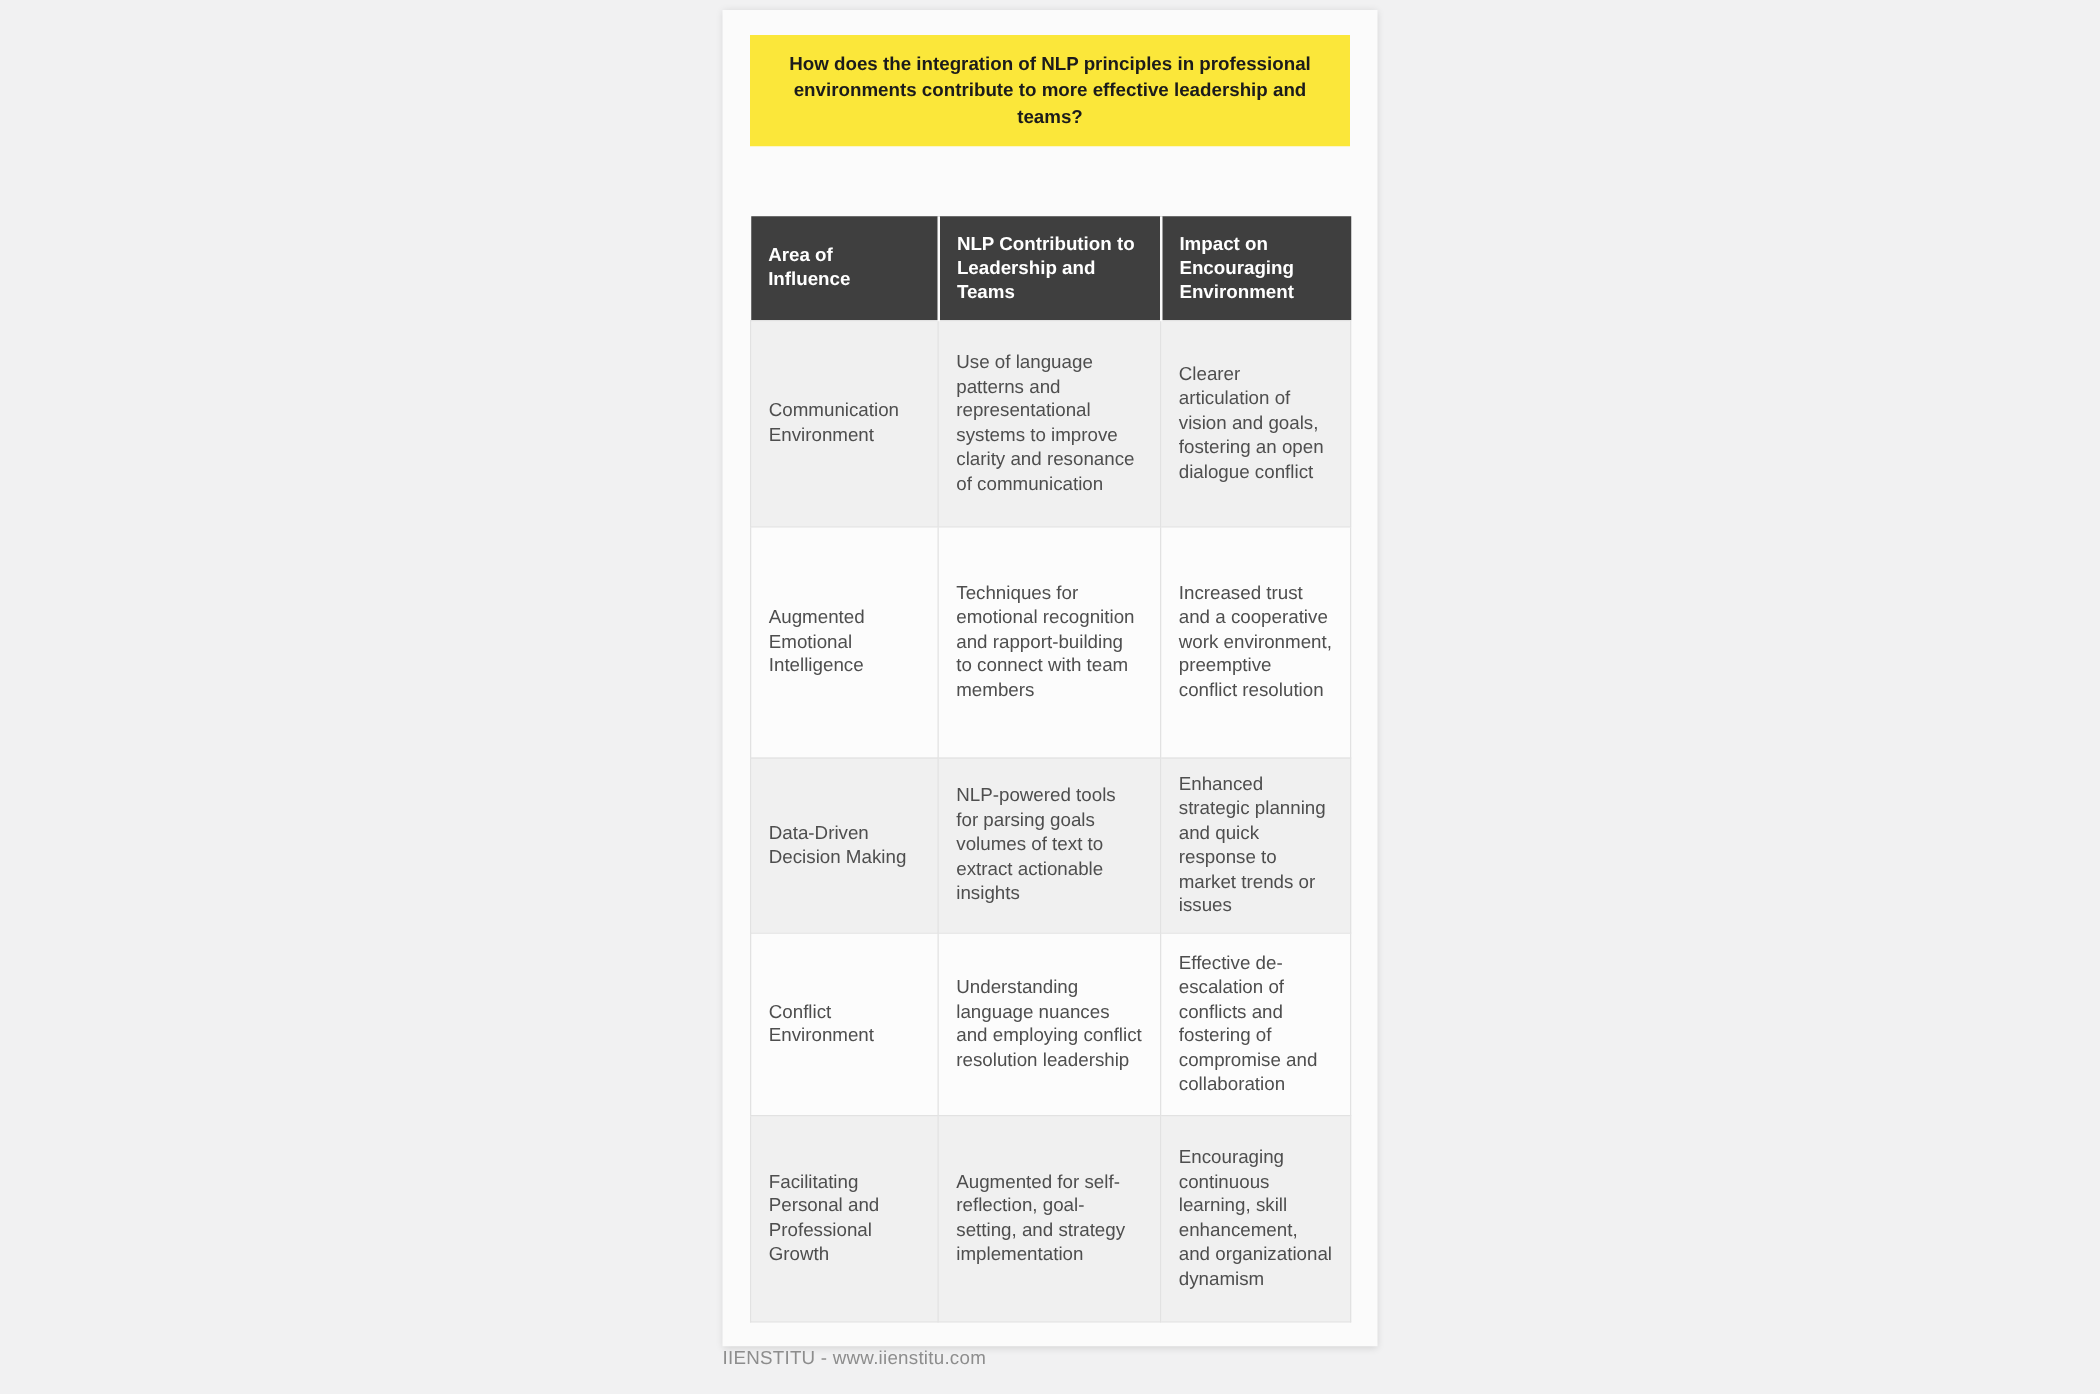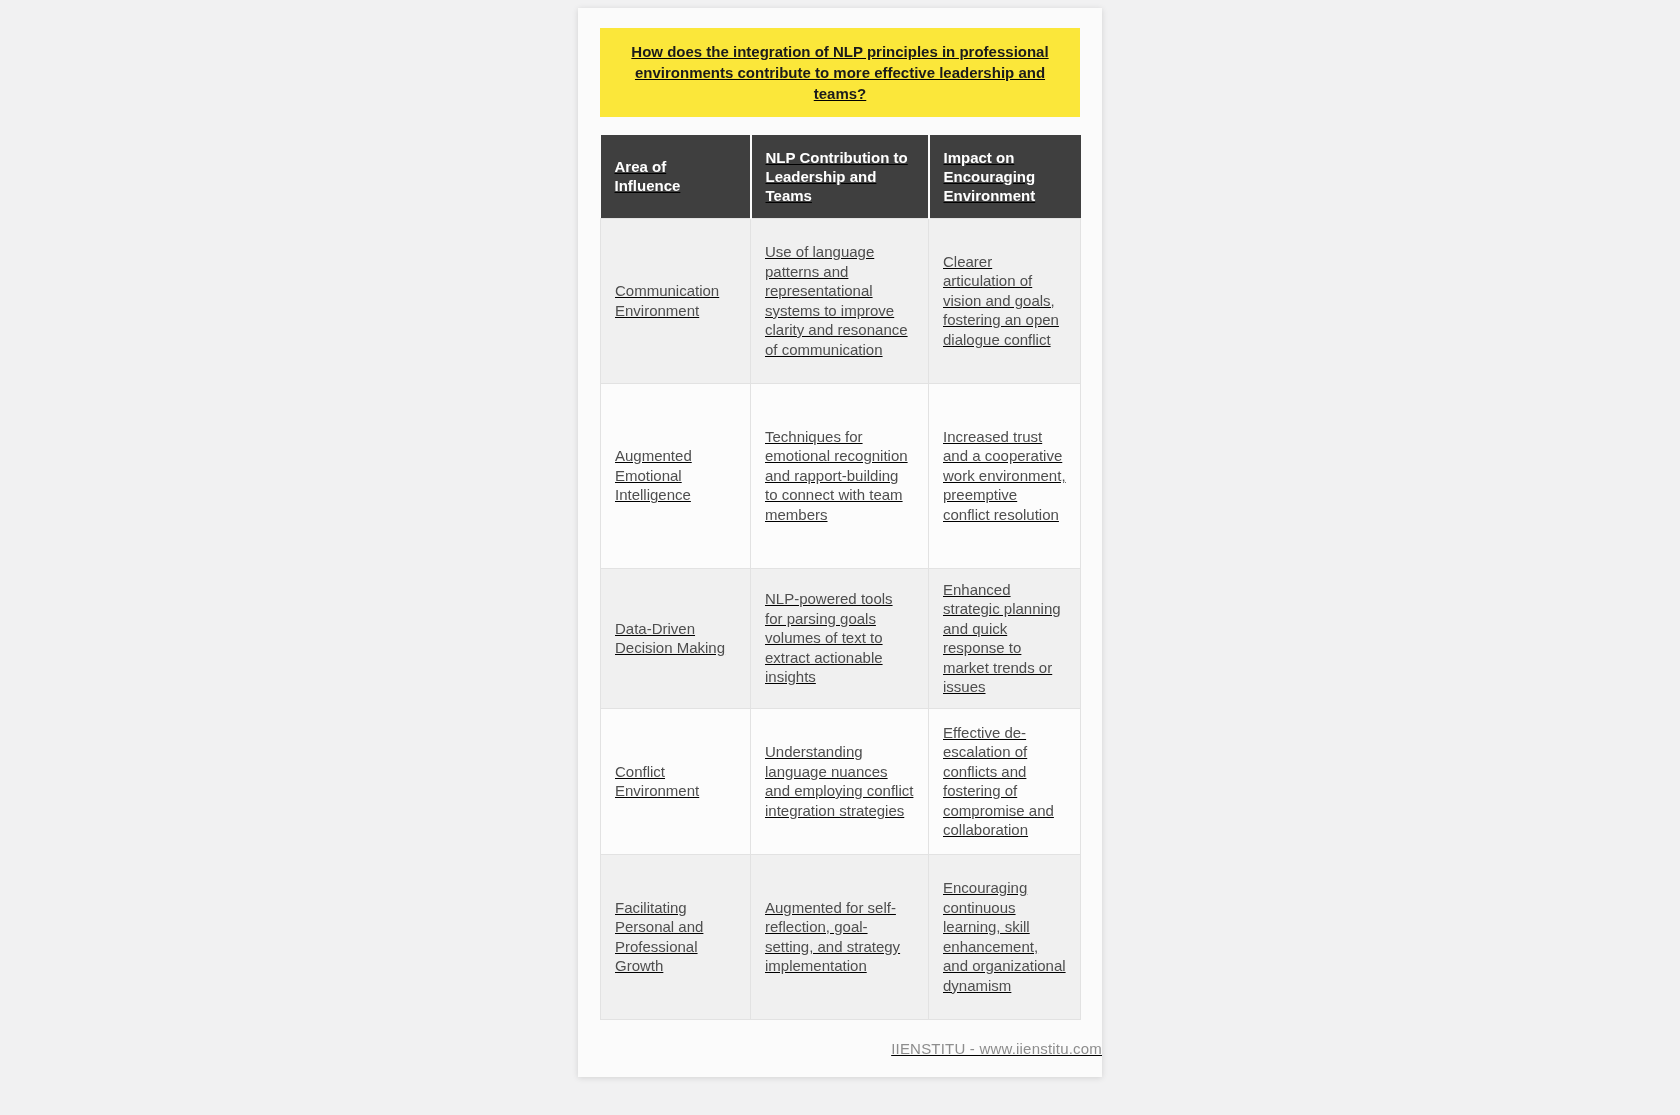--- a/index.html
+++ b/index.html
@@ -29,36 +29,35 @@
     position: relative;
     background: var(--page-bg);
   }
   .card {
     width: 524px;
     height: 1069px;
     margin: 8px auto 0;
     background: var(--card-bg);
     box-shadow: 0 1px 6px rgba(0,0,0,0.13);
     padding-top: 20px;
-    text-decoration: underline;
   }
   .title-box {
     width: 480px;
     margin: 0 auto;
     background: var(--yellow);
     padding: 13px 18px;
     text-align: center;
     font-size: 15px;
     font-weight: bold;
     line-height: 1.4;
     color: var(--title-text);
   }
   .table-wrap {
     width: 480px;
-    margin: 18px auto 0;
+    margin: 56px auto 0;
   }
   table {
     width: 100%;
     border-collapse: collapse;
     table-layout: fixed;
   }
   thead th {
     background: var(--header-bg);
     color: var(--header-text);
     font-size: 15px;
@@ -81,21 +80,21 @@
     border: 1px solid var(--cell-border);
   }
   tbody tr.odd  td { background: var(--row-odd); }
   tbody tr.even td { background: var(--row-even); }
   tbody tr:nth-child(1) { height: 165px; }
   tbody tr:nth-child(2) { height: 185px; }
   tbody tr:nth-child(3) { height: 140px; }
   tbody tr:nth-child(4) { height: 146px; }
   tbody tr:nth-child(5) { height: 165px; }
   .footer {
-    text-align: right;
+    text-align: left;
     color: var(--footer-text);
     font-size: 15px;
     margin-top: 20px;
     letter-spacing: 0.2px;
   }
 </style>
 </head>
 <body>
 
 <div class="viewport">
@@ -128,21 +127,21 @@
               <td>Techniques for emotional recognition and rapport-building to connect with team members</td>
               <td>Increased trust and a cooperative work environment, preemptive conflict resolution</td>
             </tr>
             <tr class="odd">
               <td>Data-Driven Decision Making</td>
               <td>NLP-powered tools for parsing goals volumes of text to extract actionable insights</td>
               <td>Enhanced strategic planning and quick response to market trends or issues</td>
             </tr>
             <tr class="even">
               <td>Conflict Environment</td>
-              <td>Understanding language nuances and employing conflict integration strategies</td>
+              <td>Understanding language nuances and employing conflict resolution leadership</td>
               <td>Effective de-escalation of conflicts and fostering of compromise and collaboration</td>
             </tr>
             <tr class="odd">
               <td>Facilitating Personal and Professional Growth</td>
               <td>Augmented for self-reflection, goal-setting, and strategy implementation</td>
               <td>Encouraging continuous learning, skill enhancement, and organizational dynamism</td>
             </tr>
           </tbody>
       </table>
     </div>

